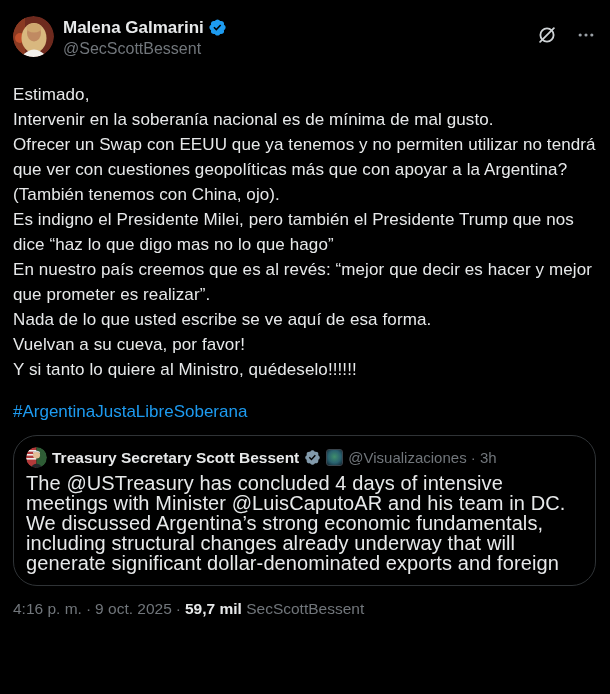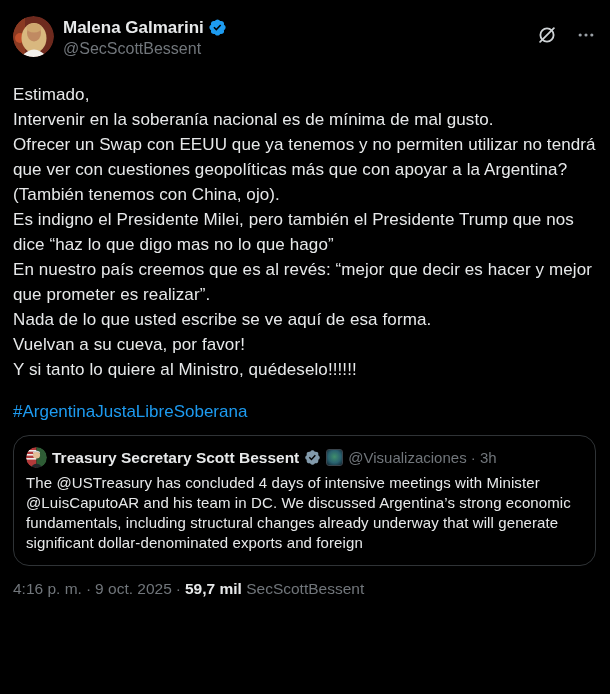--- a/index.html
+++ b/index.html
@@ -38,38 +38,38 @@
     display: block; font-size: 17px; line-height: 25px;
     color: #1d9bf0; text-decoration: none; cursor: pointer;
   }
   .hashtag-1 { margin-top: 17px; }
   .hashtag-2 { margin-top: 27px; }
 
   
   .quote-card {
     margin-top: 11px;
     border: 1px solid #2f3336;
-    border-radius: 16px;
+    border-radius: 24px;
     padding: 11px 12px 12px 12px;
     cursor: pointer;
     background: #000;
   }
   .quote-header { display: flex; align-items: center; gap: 5px; min-width: 0; }
   .quote-avatar { width: 21px; height: 21px; border-radius: 50%; overflow: hidden; flex: 0 0 21px; }
   .quote-name { font-size: 15.5px; font-weight: bold; color: #e7e9ea; white-space: nowrap; }
   .gray-verified { width: 17px; height: 17px; flex: 0 0 17px; }
   .affiliation-badge {
     width: 17px; height: 17px; flex: 0 0 17px;
     border-radius: 3px; border: 1px solid #3a444c;
     background: radial-gradient(circle at 50% 45%, #3f8f6b 0%, #2a6270 55%, #10212e 100%);
   }
   .quote-meta { font-size: 15px; color: #71767b; white-space: nowrap; overflow: hidden; }
   .quote-text {
     margin-top: 5px;
-    font-size: 15px; line-height: 20px; color: #e7e9ea;
+    font-size: 20px; line-height: 20px; color: #e7e9ea;
     letter-spacing: 0.1px;
   }
   .show-more { display: block; font-size: 15.5px; line-height: 20px; color: #1d9bf0; cursor: pointer; }
 
   
   .footer { margin-top: 13px; font-size: 15.5px; line-height: 20px; color: #71767b; }
   .footer .sep { padding: 0 4px; }
   .views-count { color: #e7e9ea; font-weight: bold; }
   .views-label { color: #71767b; }
 </style>

